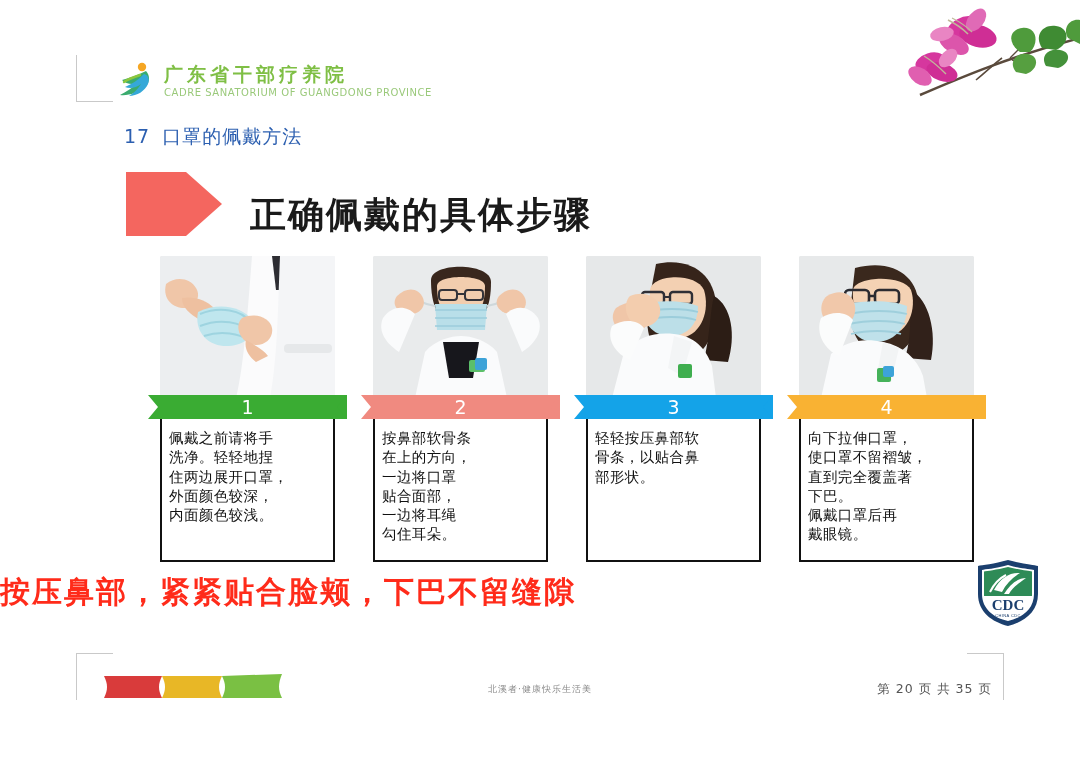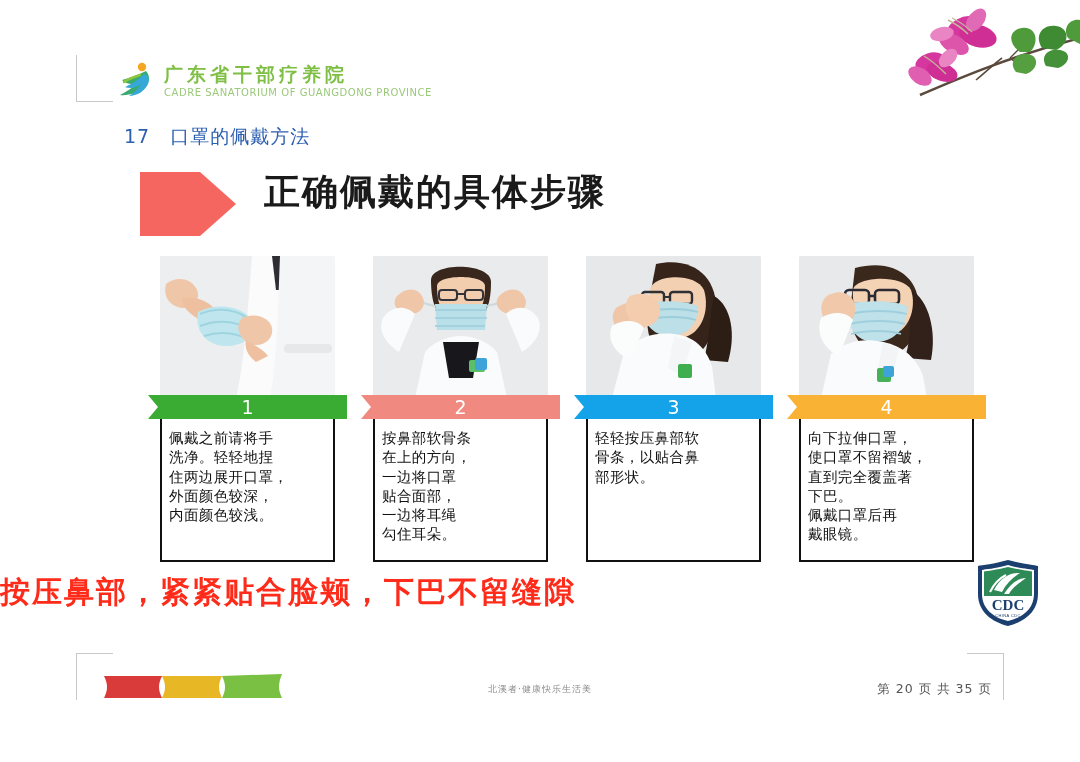--- a/index.html
+++ b/index.html
@@ -26,24 +26,24 @@
   .logo-block{position:absolute;left:116px;top:62px;display:flex;align-items:center;gap:8px;}
   .logo-mark{width:40px;height:38px;flex:0 0 auto;}
   .logo-text{display:flex;flex-direction:column;justify-content:space-between;}
   .logo-cn{font-size:19px;font-weight:bold;color:#7fbf45;letter-spacing:4px;line-height:1.1;
            font-family:"DejaVu Sans","Liberation Sans",sans-serif;}
   .logo-en{font-size:10px;color:#9ac97a;letter-spacing:0.55px;margin-top:2px;white-space:nowrap;}
 
   
   .section-head{position:absolute;left:124px;top:124px;font-size:19px;color:#2c5fb0;letter-spacing:1px;
                 font-family:"DejaVu Sans","Liberation Sans",sans-serif;}
-  .section-head .num{margin-right:20px;}
-
-  
-  .title-row{position:absolute;left:140px;top:168px;display:flex;align-items:flex-start;}
+  .section-head .num{margin-right:12px;}
+
+  
+  .title-row{position:absolute;left:126px;top:168px;display:flex;align-items:flex-end;}
   .arrow{width:96px;height:72px;flex:0 0 auto;}
   .title-text{font-size:36px;font-weight:bold;color:#1a1a1a;letter-spacing:2px;margin-left:28px;
               font-family:"DejaVu Sans","Liberation Sans",sans-serif;}
 
   
   .cards{position:absolute;left:160px;top:256px;width:830px;height:300px;display:flex;}
   .card{position:relative;width:175px;margin-right:38px;}
   .card:last-child{margin-right:0;}
   .photo{width:100%;height:142px;border-radius:2px;overflow:hidden;position:relative;background:#e8e8e8;}
   .photo svg{display:block;width:100%;height:100%;}

